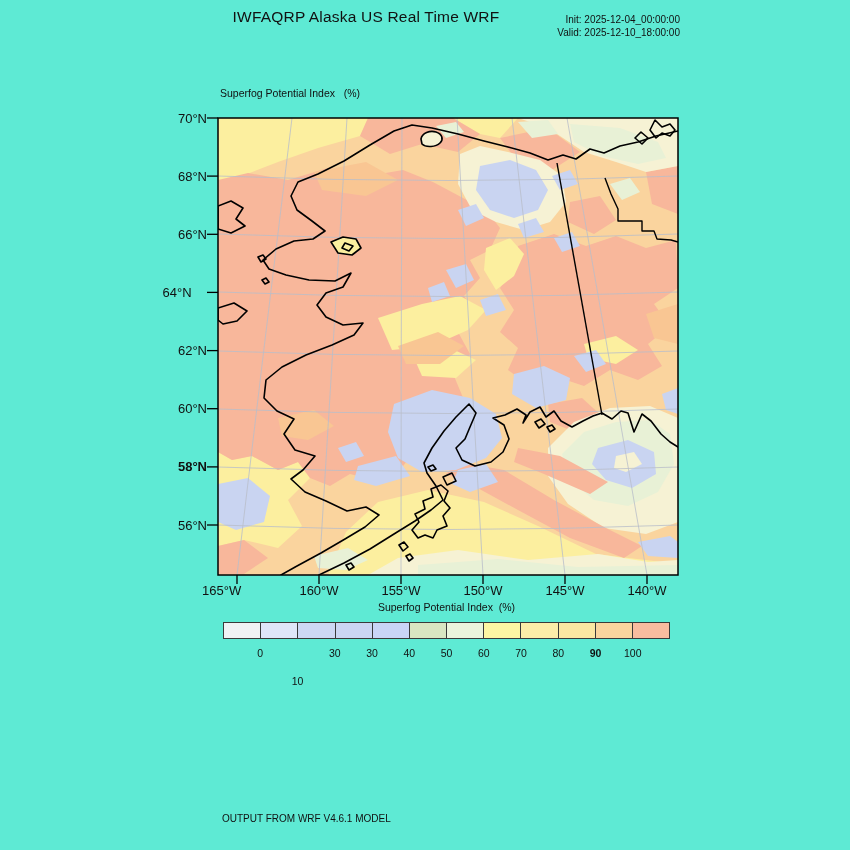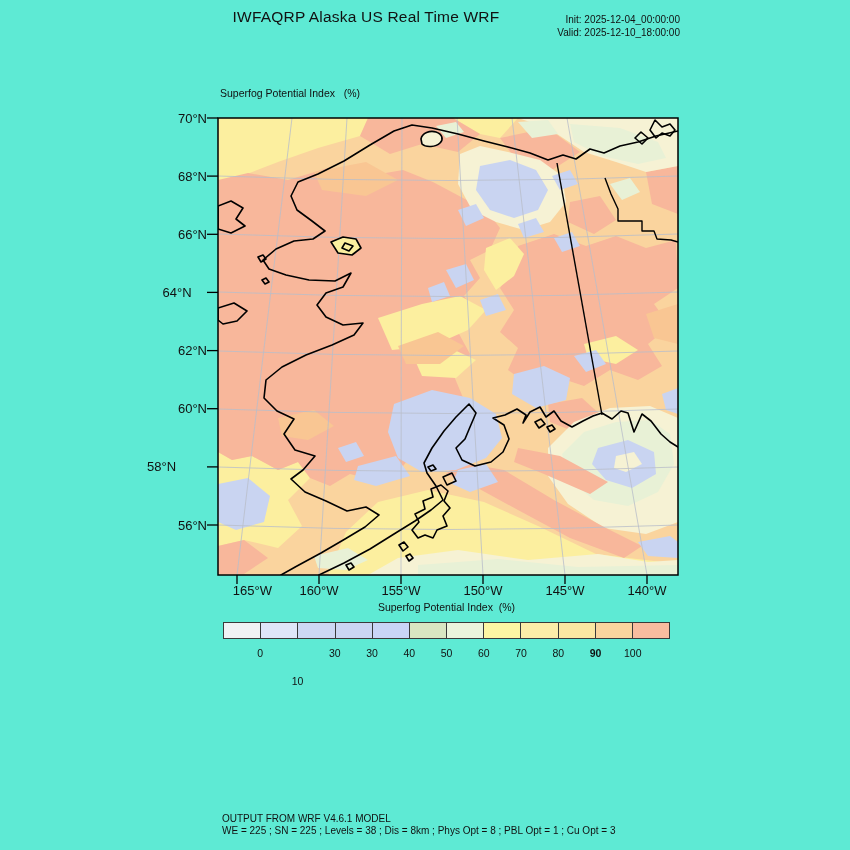--- a/index.html
+++ b/index.html
@@ -178,25 +178,25 @@
     </g>
   </svg>
 
   <div id="lat-labels">
       <div class="abs axis-label" style="left: 147px; width: 60px; text-align: right; top: 111.5px;">70°N</div>
       <div class="abs axis-label" style="left: 147px; width: 60px; text-align: right; top: 169.643px;">68°N</div>
       <div class="abs axis-label" style="left: 147px; width: 60px; text-align: right; top: 227.786px;">66°N</div>
       <div class="abs axis-label" style="left: 147px; width: 60px; text-align: center; top: 285.929px;">64°N</div>
       <div class="abs axis-label" style="left: 147px; width: 60px; text-align: right; top: 344.072px;">62°N</div>
       <div class="abs axis-label" style="left: 147px; width: 60px; text-align: right; top: 402.215px;">60°N</div>
-      <div class="abs axis-label" style="left: 147px; width: 60px; text-align: left; top: 460.358px;">58°N</div>
+      <div class="abs axis-label" style="left: 147px; width: 60px; text-align: right; top: 460.358px; font-weight: bold;">58°N</div>
       <div class="abs axis-label" style="left: 147px; width: 60px; text-align: right; top: 518.501px;">56°N</div>
     </div>
   <div id="lon-labels">
-      <div class="abs axis-label" style="left: 202px; width: 70px; text-align: right; top: 584px;">165°W</div>
+      <div class="abs axis-label" style="left: 202px; width: 70px; text-align: left; top: 584px;">165°W</div>
       <div class="abs axis-label" style="left: 284px; width: 70px; text-align: center; top: 584px;">160°W</div>
       <div class="abs axis-label" style="left: 366px; width: 70px; text-align: center; top: 584px;">155°W</div>
       <div class="abs axis-label" style="left: 448px; width: 70px; text-align: center; top: 584px;">150°W</div>
       <div class="abs axis-label" style="left: 530px; width: 70px; text-align: center; top: 584px;">145°W</div>
       <div class="abs axis-label" style="left: 612px; width: 70px; text-align: center; top: 584px;">140°W</div>
     </div>
 
   <div class="abs" id="cbar-title">Superfog Potential Index  (%)</div>
   <div class="abs" id="cbar">
       <div class="cbar-cell" style="background: rgb(239, 242, 244);"></div>
@@ -221,16 +221,15 @@
       <div class="abs cbar-tick" style="left: 431.5px; top: 647px;">50</div>
       <div class="abs cbar-tick" style="left: 468.75px; top: 647px;">60</div>
       <div class="abs cbar-tick" style="left: 506px; top: 647px;">70</div>
       <div class="abs cbar-tick" style="left: 543.25px; top: 647px;">80</div>
       <div class="abs cbar-tick" style="left: 580.5px; top: 647px; font-weight: bold;">90</div>
       <div class="abs cbar-tick" style="left: 617.75px; top: 647px;">100</div>
     </div>
 
   <div class="abs" id="footer">
     <div>OUTPUT FROM WRF V4.6.1 MODEL</div>
-    <div>WE = 225 ; SN = 225 ; Levels = 38 ; Dis = 8km ; Phys Opt = 8 ; PBL Opt = 1 ; Cu Opt = 3</div>
   </div>
 
 </div>
 
 </body></html>

